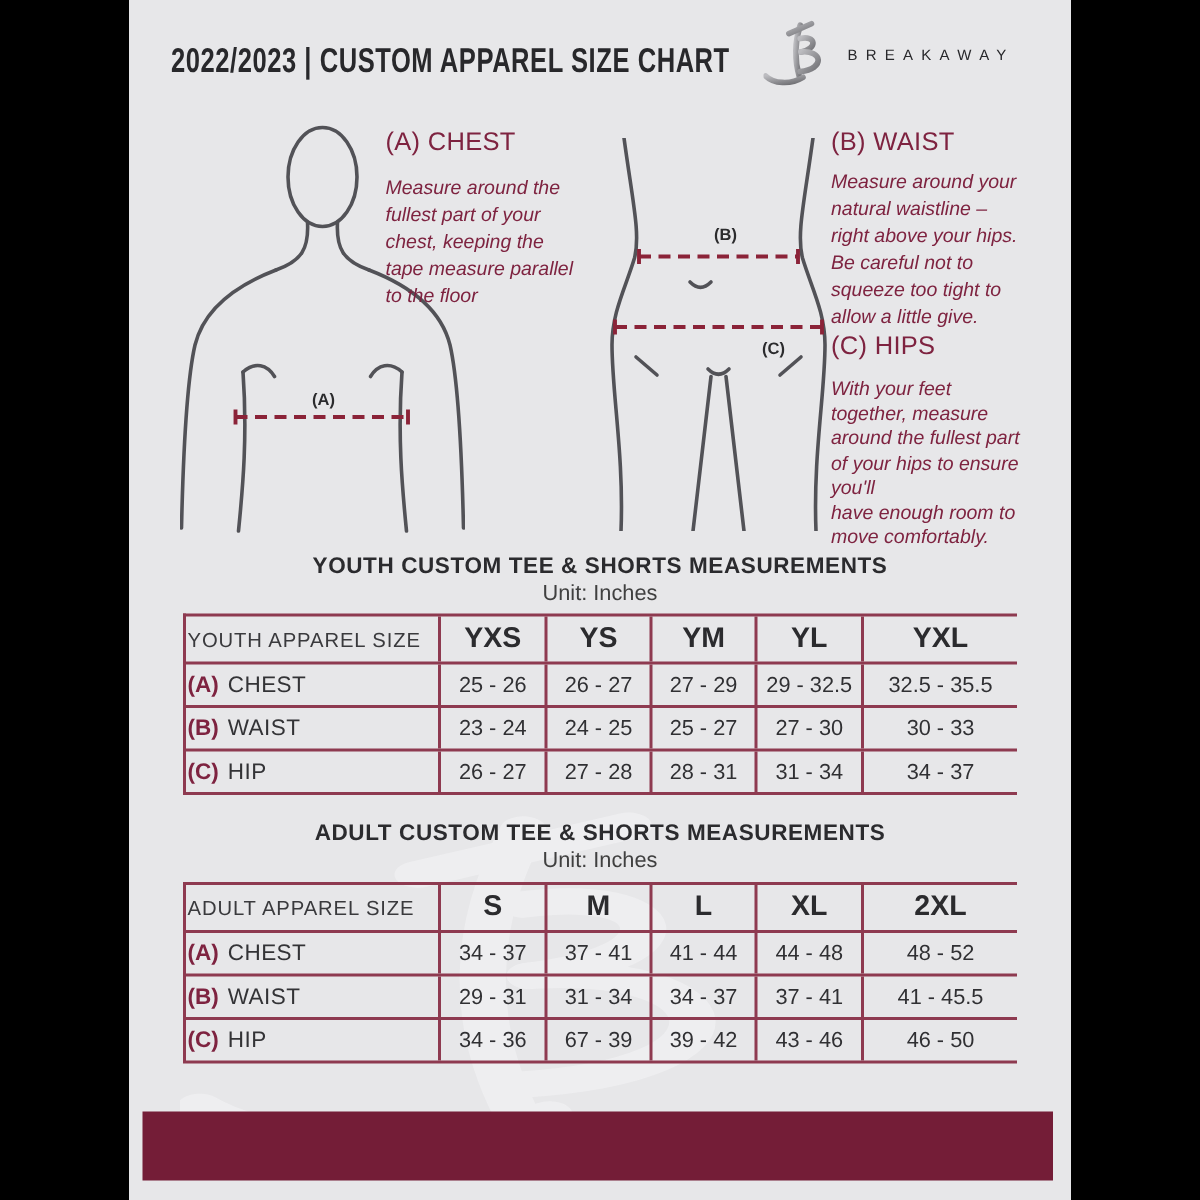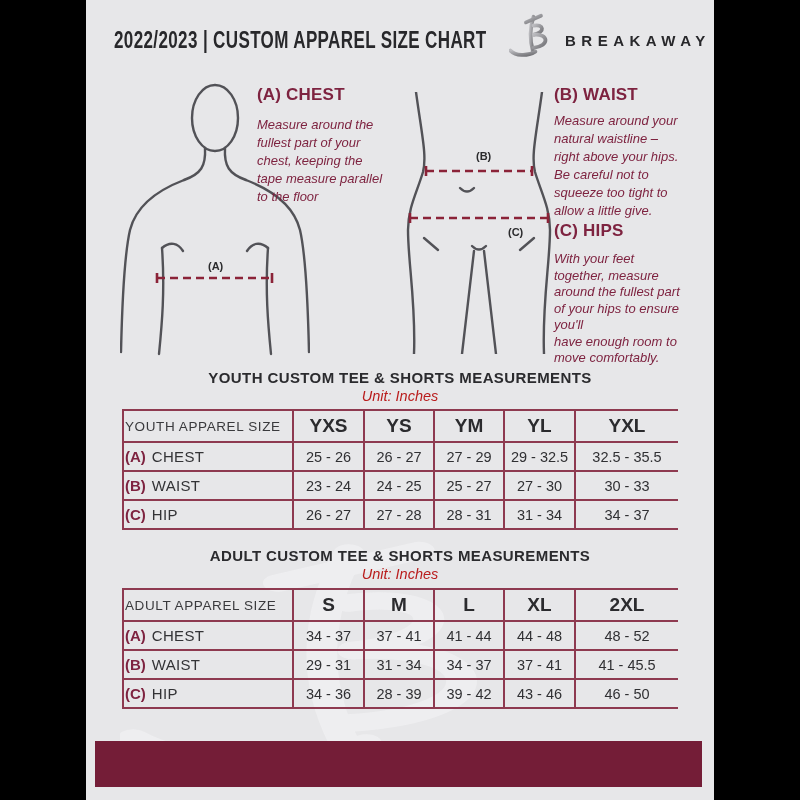--- a/index.html
+++ b/index.html
@@ -13,29 +13,29 @@
     --fig:#525257;
   }
   *{margin:0;padding:0;box-sizing:border-box;}
   body{width:800px;height:800px;background:var(--bg);font-family:"Liberation Sans",sans-serif;overflow:hidden;}
   .stage{position:relative;width:800px;height:800px;background:var(--bg);}
   .doc{position:absolute;left:86px;top:0;width:628px;height:800px;background:var(--doc);overflow:hidden;}
   .abs{position:absolute;}
   
   .hdr-title{left:28px;top:27px;font-size:23px;font-weight:bold;color:var(--ink);
     transform:scaleX(.74);transform-origin:left top;white-space:nowrap;letter-spacing:.5px;z-index:2;}
-  .brand{left:479px;top:32px;font-size:15px;font-weight:bold;color:var(--ink);letter-spacing:5.5px;white-space:nowrap;z-index:2;}
+  .brand{left:479px;top:32px;font-size:10px;font-weight:normal;color:var(--ink);letter-spacing:5.5px;white-space:nowrap;z-index:2;}
   .logo{left:423px;top:12px;z-index:2;}
   
-  .sec-head{font-size:17px;font-weight:bold;color:var(--maroon);letter-spacing:.2px;white-space:nowrap;}
+  .sec-head{font-size:17px;font-weight:normal;color:var(--maroon);letter-spacing:.2px;white-space:nowrap;}
   .para{font-size:13px;font-style:italic;color:var(--maroon);line-height:18px;white-space:pre-line;}
   .sec{z-index:2;}
   
   .tbl-title{left:0;width:628px;text-align:center;font-size:15px;font-weight:bold;color:#2b2b2e;letter-spacing:.4px;z-index:2;}
-  .tbl-unit{left:0;width:628px;text-align:center;font-size:14.5px;font-style:italic;color:#b91c1c;z-index:2;}
+  .tbl-unit{left:0;width:628px;text-align:center;font-size:14.5px;color:#404040;z-index:2;}
   .sztable{left:36px;width:556px;border-top:2px solid var(--line);border-left:2px solid var(--line);z-index:2;}
   .trow{display:grid;grid-template-columns:168px 71px 70px 70px 71px 104px;border-bottom:2px solid var(--line);}
   .trow.hd{height:32px;}
   .trow.dr{height:29px;}
   .c{border-left:2px solid var(--line);display:flex;align-items:center;justify-content:center;overflow:hidden;}
   .c:first-child{border-left:none;justify-content:flex-start;padding-left:1px;}
   .hd .lbl{font-size:13.5px;color:#3a3a3d;letter-spacing:.6px;}
   .hd .sz{font-size:19px;font-weight:bold;color:#2b2b2e;}
   .dr .val{font-size:14.5px;color:#303033;}
   .rowlab{display:flex;gap:6px;align-items:center;font-size:15px;}
@@ -320,21 +320,21 @@
         <div class="c">
             <span class="rowlab">
               <span class="pfx">(C)</span>
               <span class="nm">HIP</span>
             </span>
           </div>
         <div class="c">
             <span class="val">34 - 36</span>
           </div>
         <div class="c">
-            <span class="val">28 - 39</span>
+            <span class="val">67 - 39</span>
           </div>
         <div class="c">
             <span class="val">39 - 42</span>
           </div>
         <div class="c">
             <span class="val">43 - 46</span>
           </div>
         <div class="c">
             <span class="val">46 - 50</span>
           </div>

